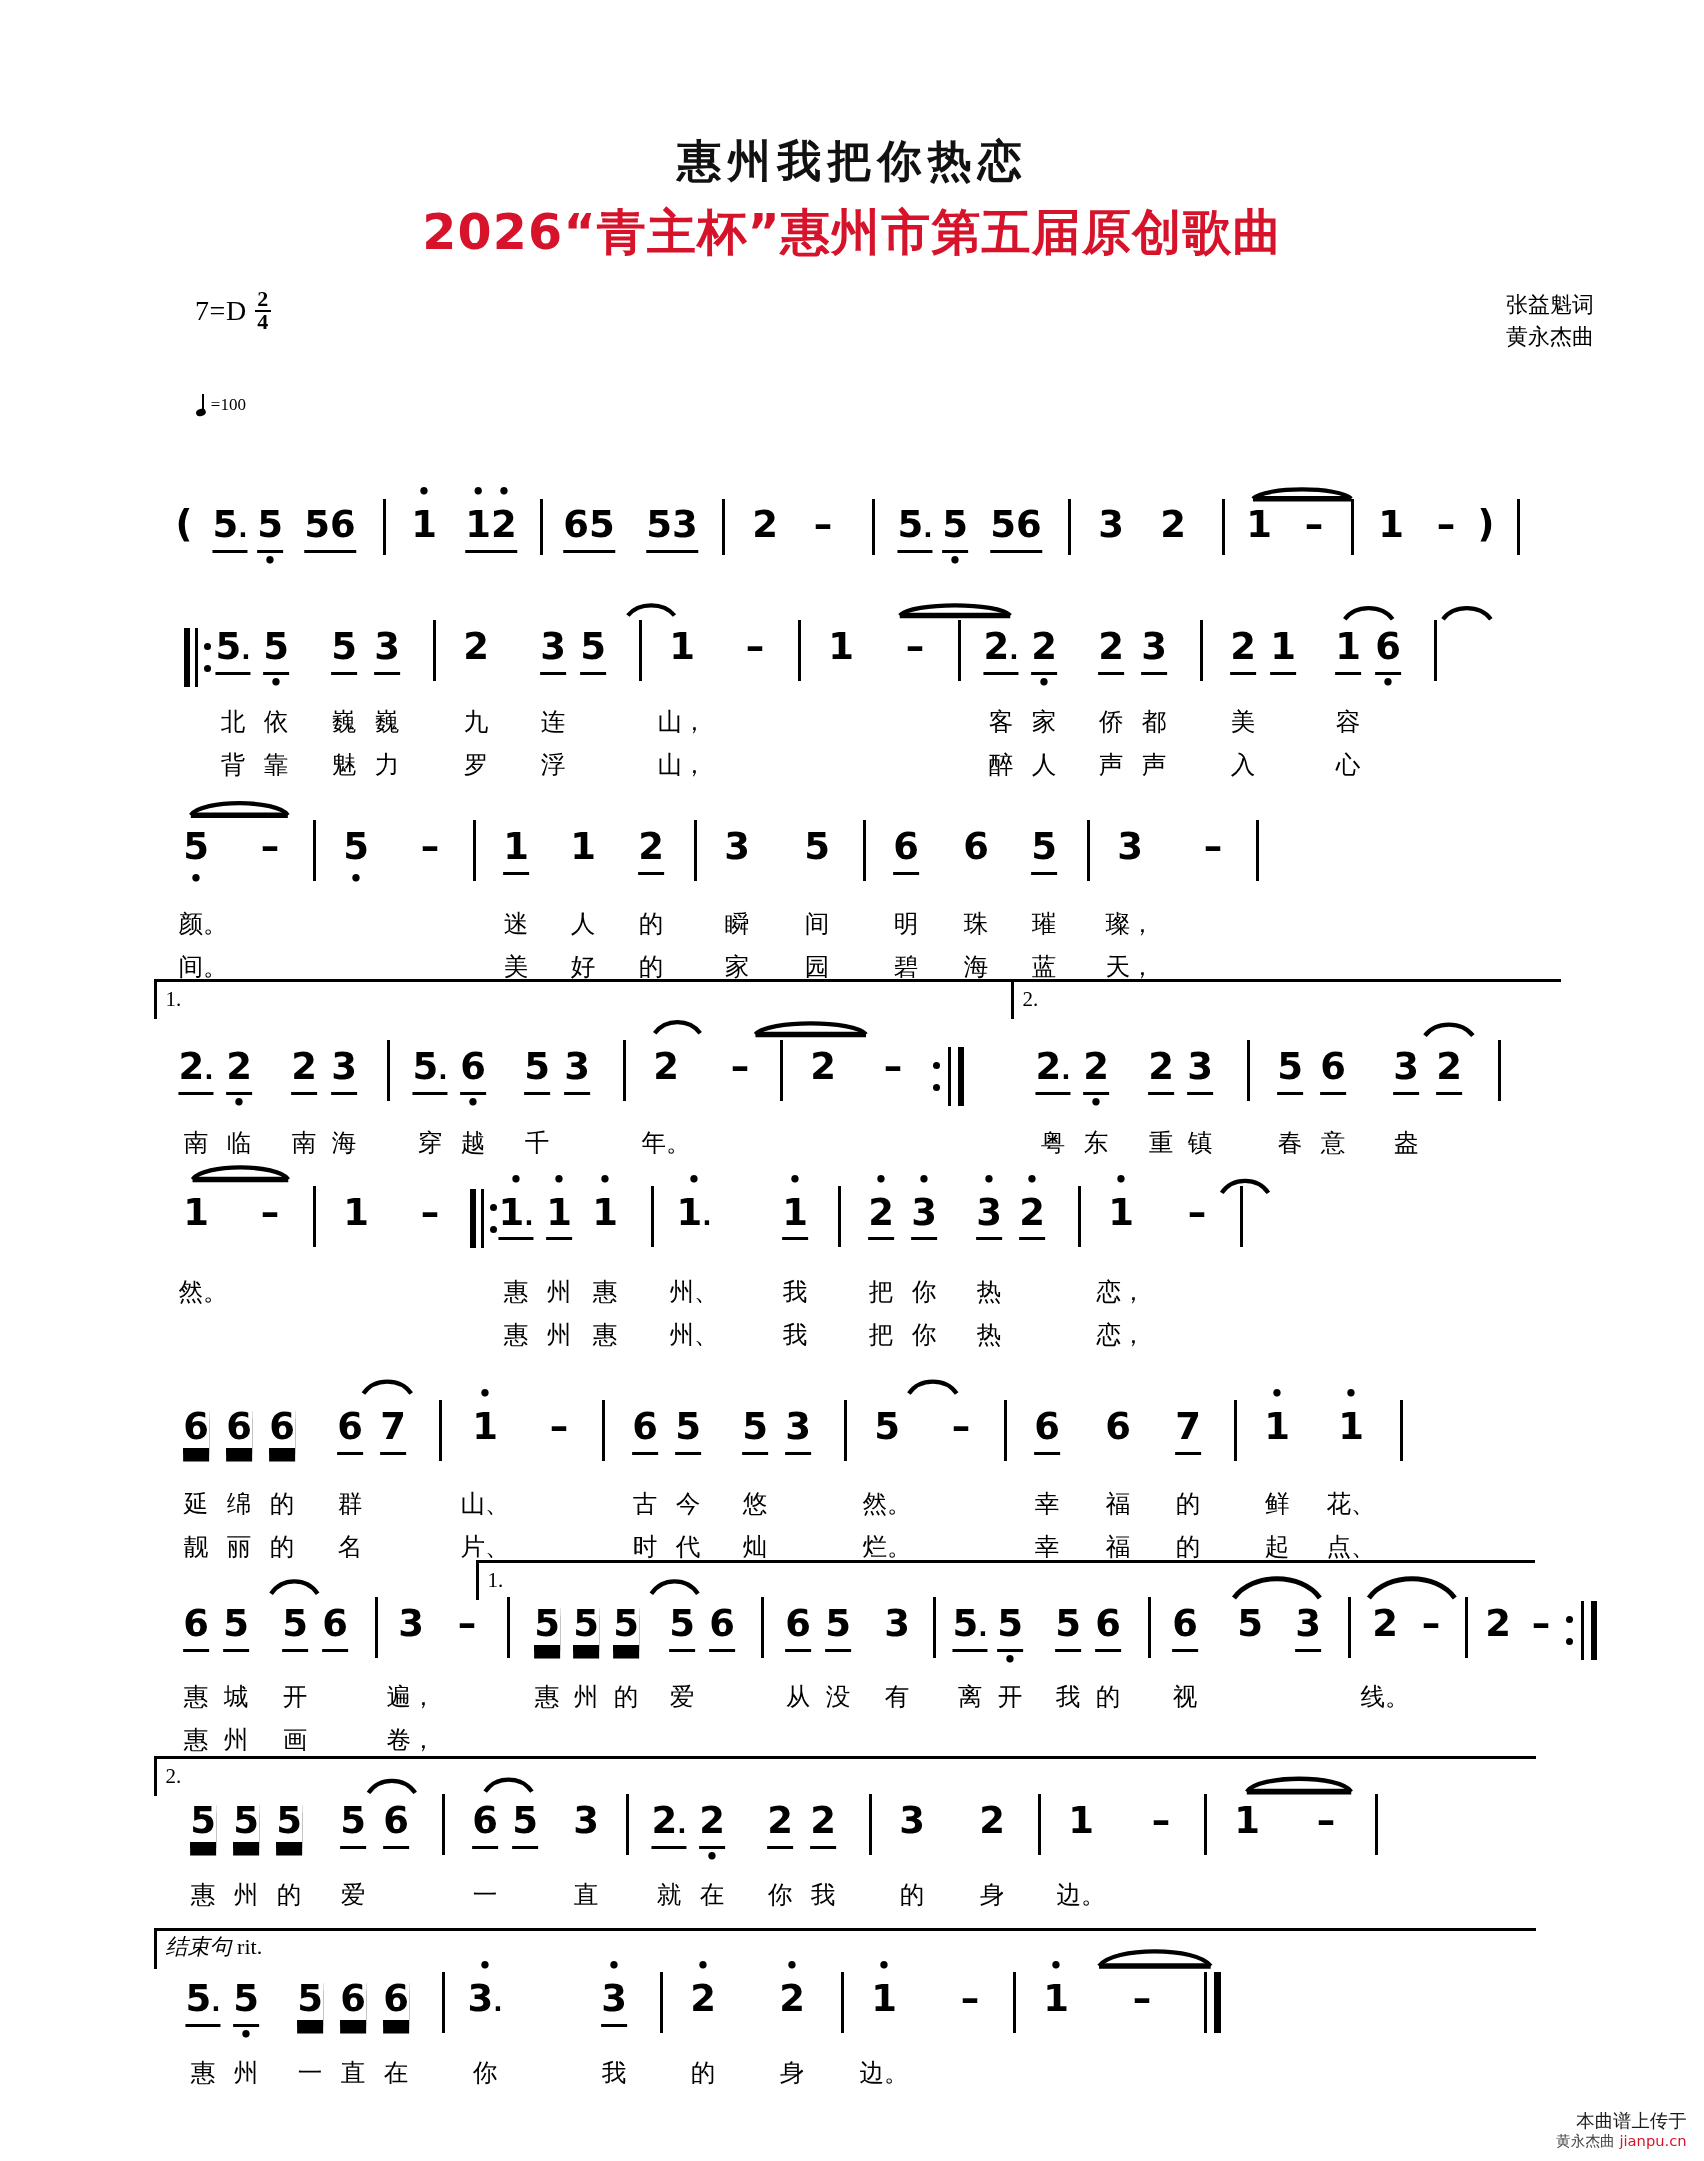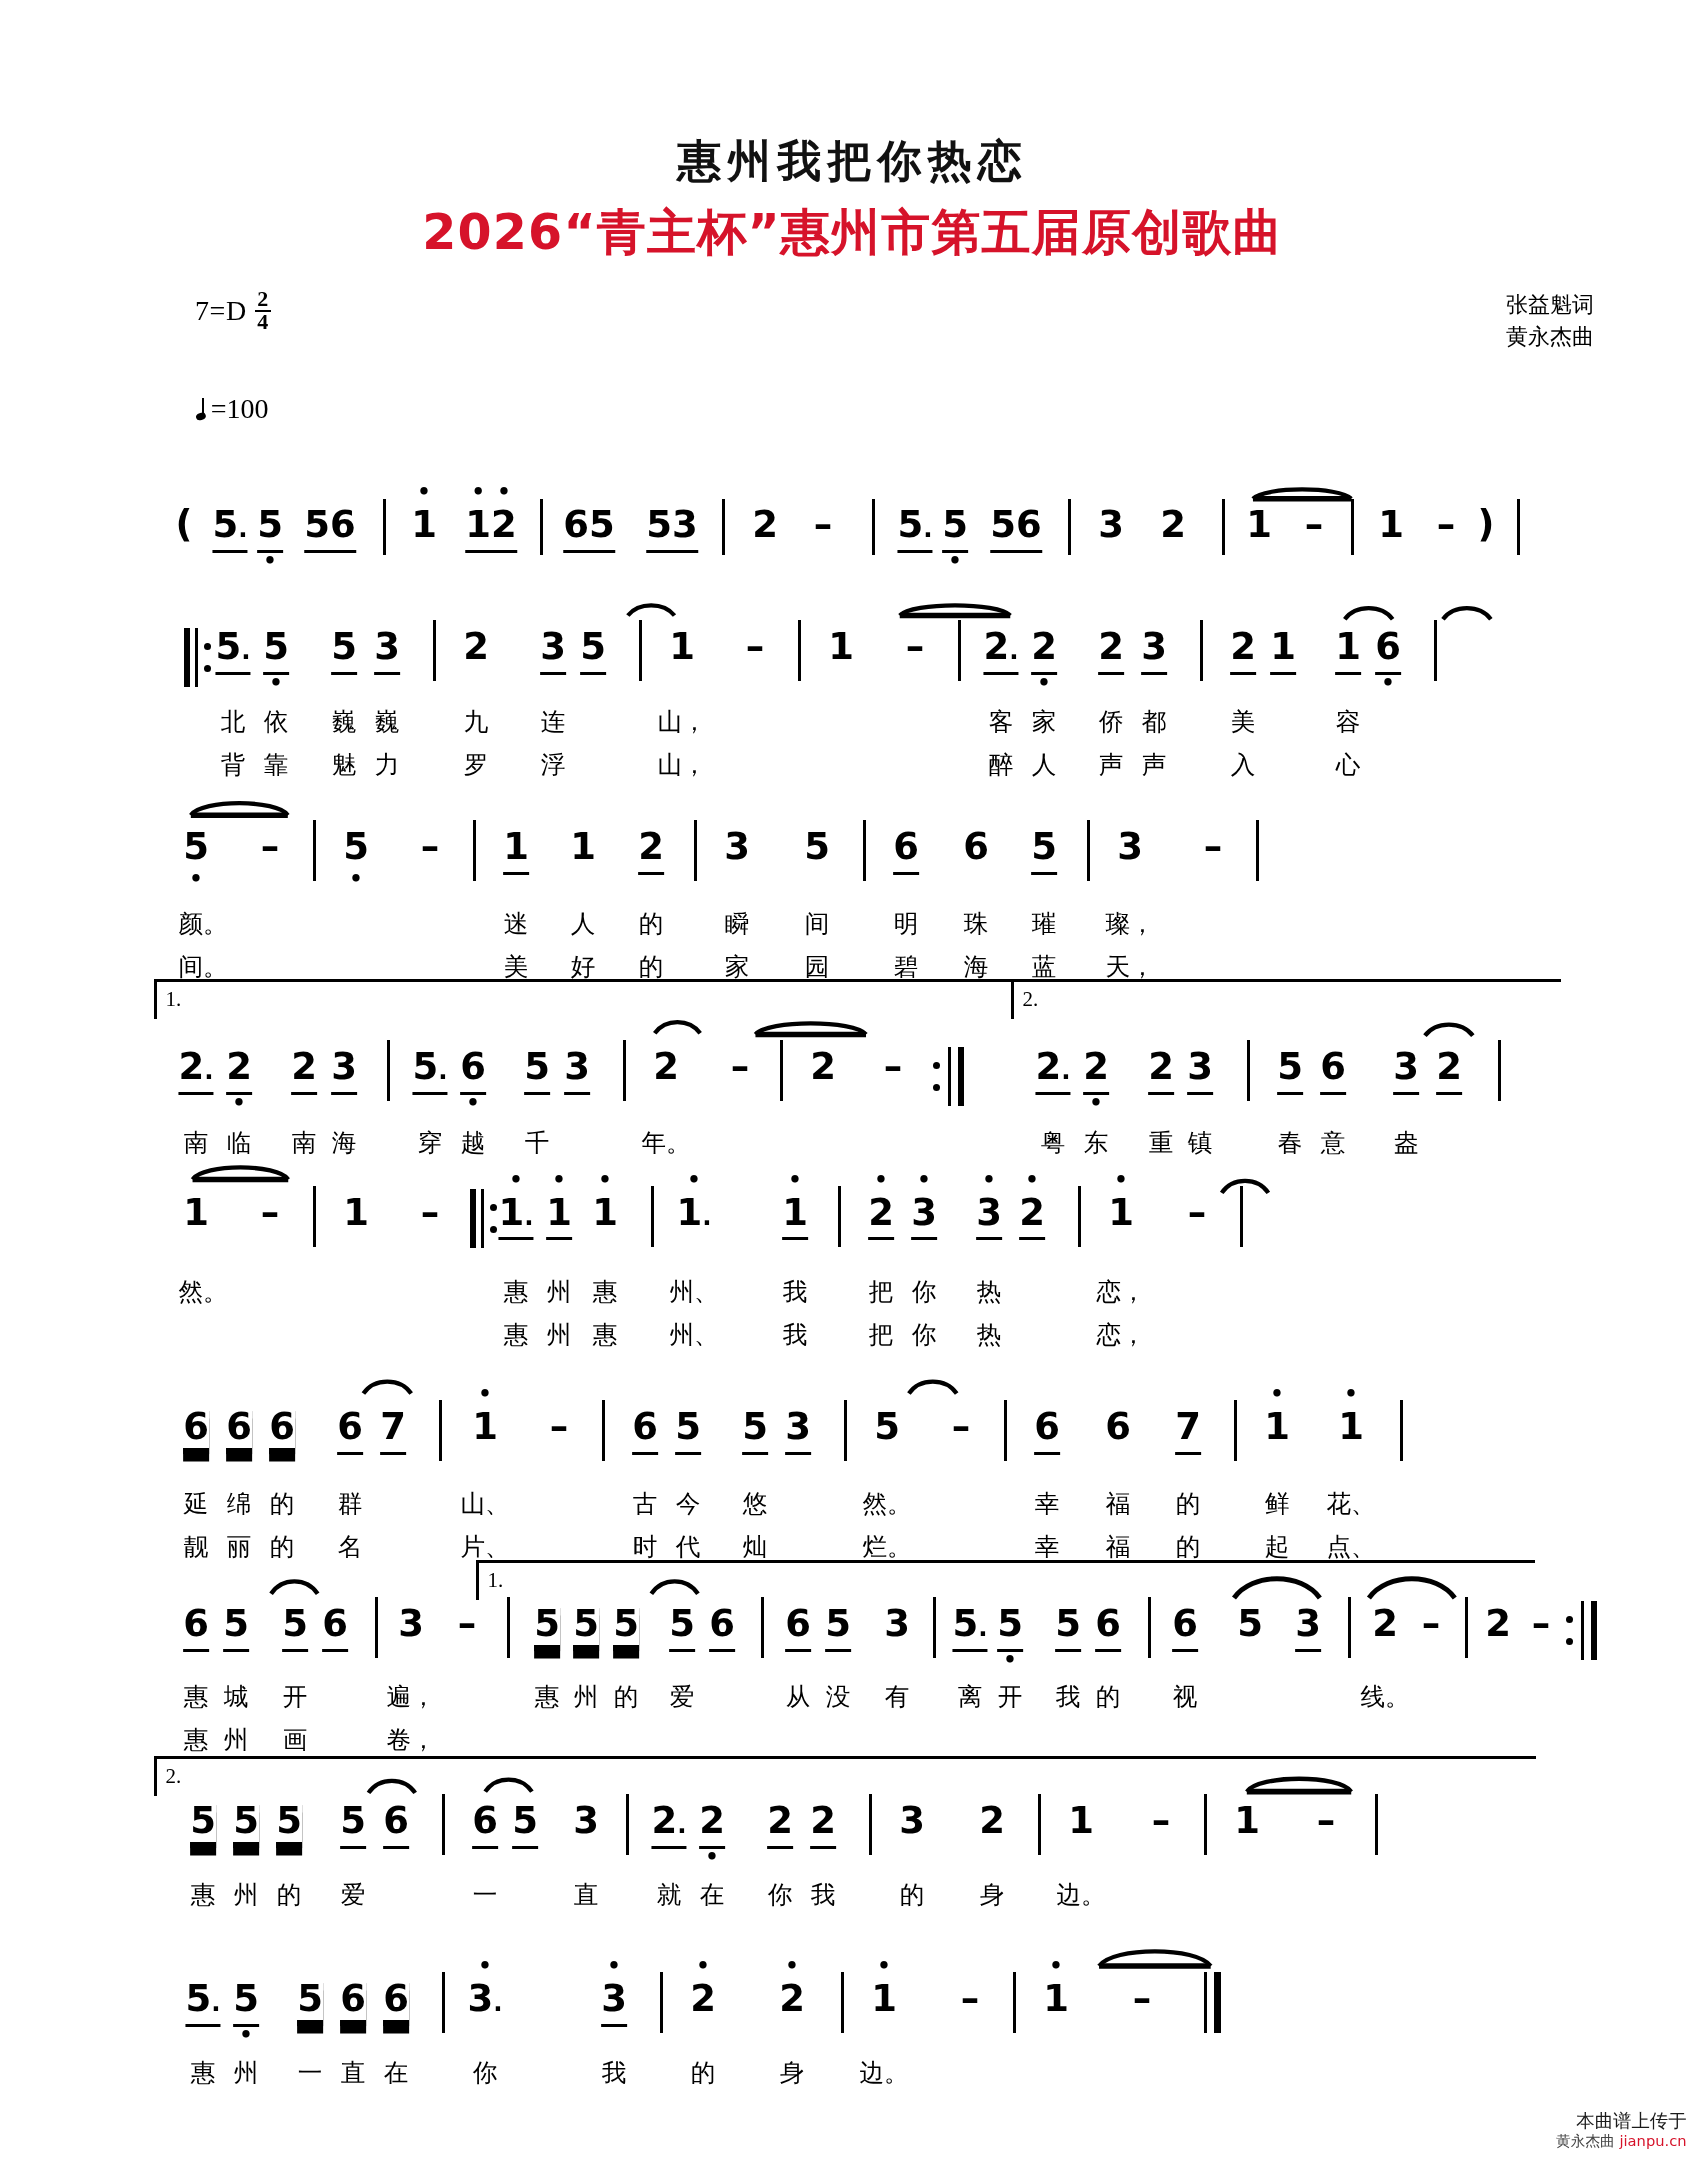--- a/index.html
+++ b/index.html
@@ -42,21 +42,21 @@
   .credits{
     position:absolute; top:289px; right:111px;
     text-align:left;
     font-family:"DejaVu Sans", sans-serif;
     font-size:22px; line-height:1.45;
   }
 
   .tempo{
     position:absolute; top:393px; left:196px;
     font-family:"Liberation Serif", serif;
-    font-size:28px;
+    font-size:17px;
     display:flex; align-items:center; gap:2.5px;
   }
   .quarter-note{
     display:inline-block; position:relative; width:12.3px; height:24.6px;
   }
   .quarter-note::before{
     content:""; position:absolute; left:5.5px; top:1.2px; width:2.5px; height:18.4px; background:#000;
   }
   .quarter-note::after{
     content:""; position:absolute; left:0px; top:16px; width:9.8px; height:7.4px;
@@ -657,20 +657,26 @@
     <div class="cell lyr" style="left:669px;top:122px;">就</div>
     <div class="cell lyr" style="left:712px;top:122px;">在</div>
     <div class="cell lyr" style="left:780px;top:122px;">你</div>
     <div class="cell lyr" style="left:823px;top:122px;">我</div>
     <div class="cell lyr" style="left:912px;top:122px;">的</div>
     <div class="cell lyr" style="left:992px;top:122px;">身</div>
     <div class="cell lyr" style="left:1081px;top:122px;">边。</div>
   </div>
 
   <div class="system" style="top:1928px;height:184px;">
+    <div class="endbox" style="left:154px;top:0;width:1379px;">
+      <span class="elabel">
+        <span>结束句</span>
+        <span class="rit">rit.</span>
+      </span>
+    </div>
 
     <svg class="overlay" width="1705" height="184" viewBox="0 0 2776 300">
       <path d="M1790,62 C1812,30 1950,30 1972,62" stroke="#000" stroke-width="7" fill="none"></path>
       <line x1="1790" y1="62" x2="1972" y2="62" stroke="#000" stroke-width="9"></line>
     </svg>
 
     <div class="cell note u1" style="left:203px;top:49px;">5<span style="font-size:24.6px;">.</span></div>
     <div class="cell note u1 oct-dn" style="left:246px;top:49px;">5</div>
     <div class="cell note u2" style="left:310px;top:49px;">5</div>
     <div class="cell note u2" style="left:353px;top:49px;">6</div>

